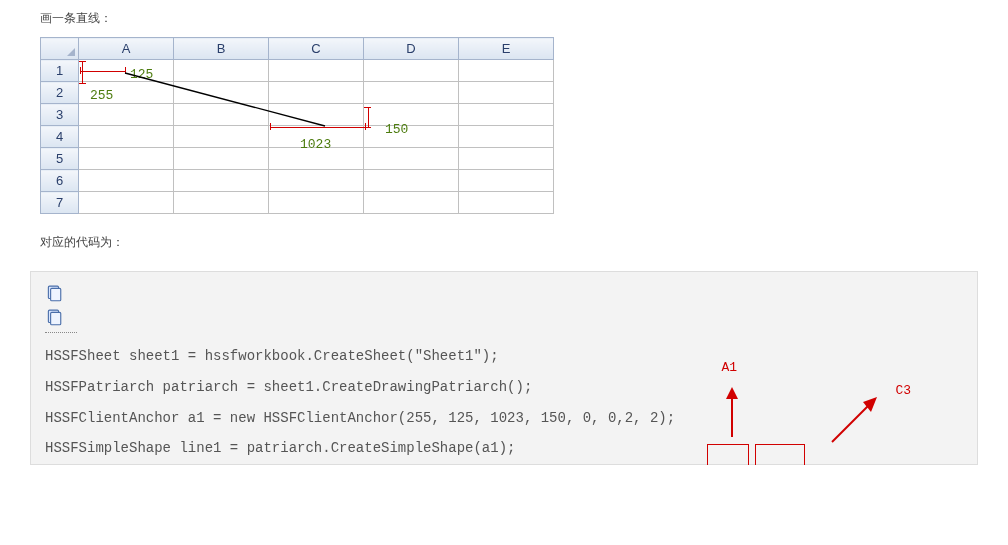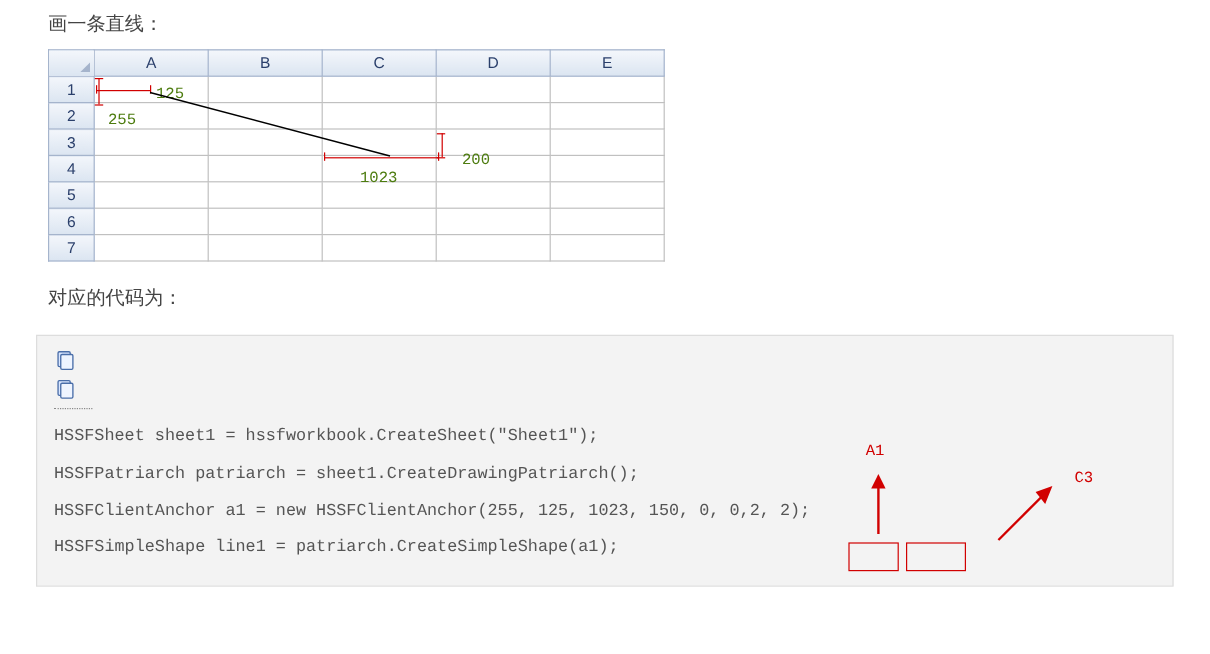--- a/index.html
+++ b/index.html
@@ -4,21 +4,21 @@
   <style>
     * { margin: 0; padding: 0; box-sizing: border-box; }
     body {
       font-family: "Microsoft YaHei", Arial, sans-serif;
       background: #fff;
       color: #333;
       padding: 0;
       width: 1008px;
     }
     .heading {
-      font-size: 16px;
+      font-size: 12px;
       color: #444;
       padding: 10px 40px 10px 40px;
     }
     .spreadsheet-area {
       padding: 0 0 0 40px;
       position: relative;
     }
     .spreadsheet {
       border-collapse: collapse;
       background: #fff;
@@ -87,21 +87,21 @@
     .red-tick-v{
       position:absolute;width:0;border-left:1px solid #d10000;height:7px;
     }
     .red-tick-h{
       position:absolute;height:0;border-top:1px solid #d10000;width:7px;
     }
     .code-block {
       margin: 10px 30px 0 30px;
       background: #f3f3f3;
       border: 1px solid #ddd;
-      padding: 12px 14px 16px 14px;
+      padding: 12px 14px 0 14px;
       position: relative;
       font-family: Consolas, "Courier New", monospace;
       font-size: 14px;
       color: #555;
       line-height: 2.2;
     }
     .copy-icon {
       display:block;
       width:18px;height:18px;
       margin-bottom:6px;
@@ -219,21 +219,21 @@
     </svg>
 
     <div class="red-line-h" style="left:270px;top:90px;width:95px;"></div>
     <div class="red-tick-v" style="left:270px;top:86px;"></div>
     <div class="red-tick-v" style="left:365px;top:86px;"></div>
     <div class="red-label" style="left:300px;top:100px;text-align:right;">1023</div>
 
     <div class="red-line-v" style="left:368px;top:70px;height:20px;"></div>
     <div class="red-tick-h" style="left:364px;top:70px;"></div>
     <div class="red-tick-h" style="left:364px;top:90px;"></div>
-    <div class="red-label" style="left:385px;top:85px;">200</div>
+    <div class="red-label" style="left:385px;top:85px;">150</div>
   </div>
 </div>
 
 <div class="heading" style="padding-top:20px;">对应的代码为：</div>
 
 <div class="code-block">
   <span class="copy-icon">
     <svg viewBox="0 0 16 16">
         <rect x="3" y="1" width="9" height="11" rx="1" fill="#d8e6ff" stroke="#4a6ea9"></rect>
         <rect x="5" y="3" width="9" height="11" rx="1" fill="#eef4ff" stroke="#4a6ea9"></rect>

